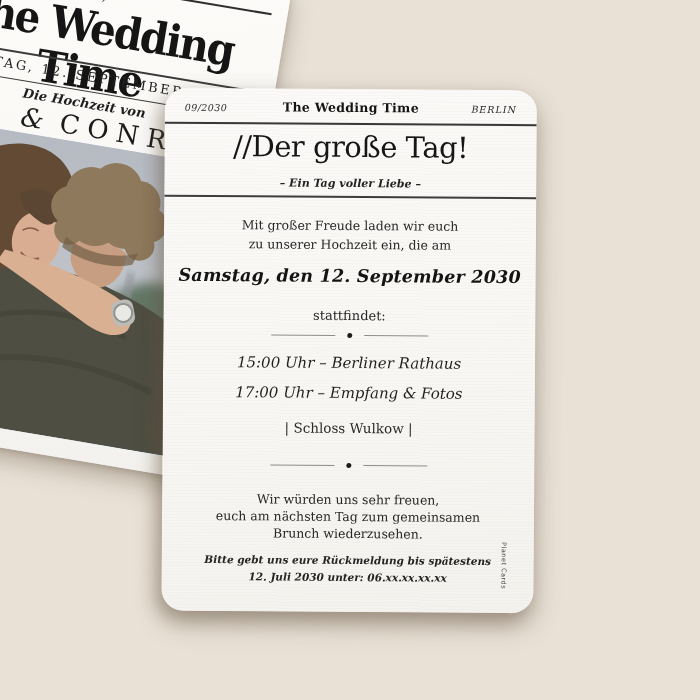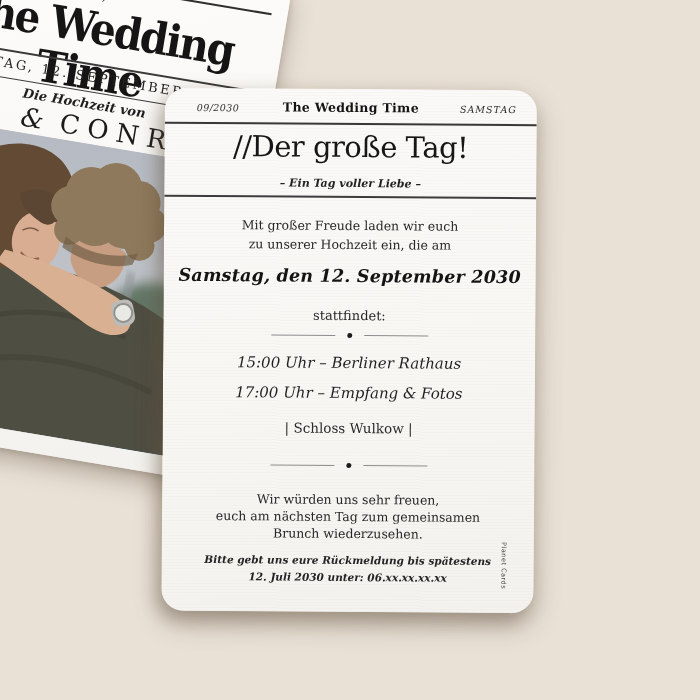--- a/index.html
+++ b/index.html
@@ -40,21 +40,21 @@
     background:
       repeating-linear-gradient(0deg, rgba(120,110,95,.03) 0 1px, rgba(255,255,255,0) 1px 3px),
       linear-gradient(170deg,#fbfaf8 0%,#f8f7f4 55%,#f4f2ee 100%);
     border-radius:22px;
     transform:rotate(.4deg);transform-origin:50% 0;
     box-shadow:0 12px 26px rgba(96,80,62,.42), -6px 8px 16px rgba(96,80,62,.28);
     z-index:2;overflow:hidden;
   }
   .fc-header{position:absolute;top:11px;left:0;right:0;padding:0 20px;
     display:grid;grid-template-columns:1fr auto 1fr;align-items:baseline;}
-  .fc-issue{font-style:italic;font-size:9.5px;letter-spacing:.4px;color:#2c2c2c;justify-self:start;margin-left:12px;}
+  .fc-issue{font-style:italic;font-size:9.5px;letter-spacing:.4px;color:#2c2c2c;justify-self:start;}
   .fc-masthead{font-weight:bold;font-size:12.5px;letter-spacing:.3px;color:#141414;justify-self:center;}
   .fc-city{font-style:italic;font-size:9.5px;letter-spacing:1px;color:#2c2c2c;justify-self:end;}
   .fc-rule1{position:absolute;top:34px;left:0;right:0;height:2px;background:#383838;}
   .fc-headline{position:absolute;top:41px;left:0;right:0;text-align:center;
     font-size:29px;letter-spacing:-.5px;color:#161616;}
   .fc-subheadline{position:absolute;top:88px;left:0;right:0;text-align:center;
     font-weight:bold;font-style:italic;font-size:11px;color:#222;}
   .fc-rule2{position:absolute;top:107px;left:0;right:0;height:1.6px;background:#3c3c3c;}
   .fc-intro{position:absolute;top:127px;left:0;right:0;text-align:center;
     font-size:12.5px;line-height:19px;color:#272727;}
@@ -150,21 +150,21 @@
 
         <rect x="0" y="0" width="332" height="295" fill="#ffffff" opacity="0.03"></rect>
       </svg>
     </div>
   </div>
 
   <div class="front-card">
     <div class="fc-header">
       <span class="fc-issue">09/2030</span>
       <span class="fc-masthead">The Wedding Time</span>
-      <span class="fc-city">SAMSTAG</span>
+      <span class="fc-city">BERLIN</span>
     </div>
     <div class="fc-rule1"></div>
 
     <div class="fc-headline">//Der große Tag!</div>
     <div class="fc-subheadline">– Ein Tag voller Liebe –</div>
     <div class="fc-rule2"></div>
 
     <div class="fc-intro">
       <div>Mit großer Freude laden wir euch</div>
       <div>zu unserer Hochzeit ein, die am</div>

